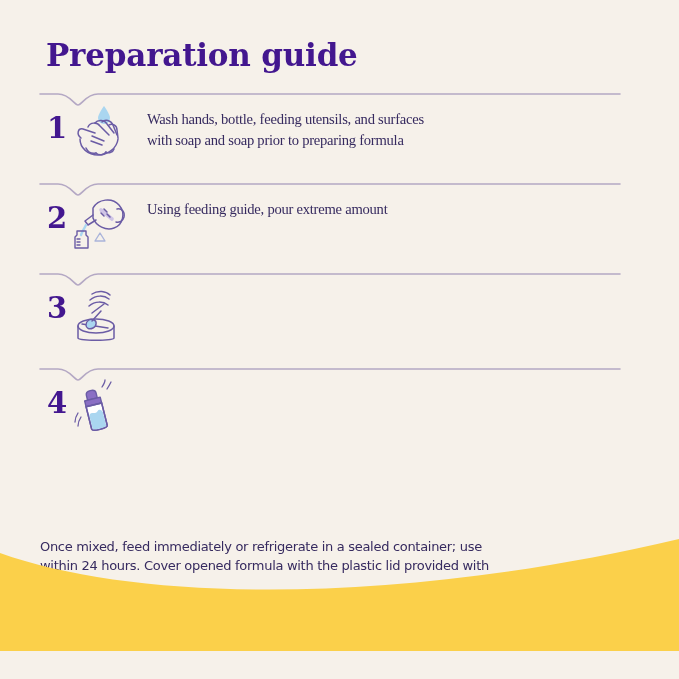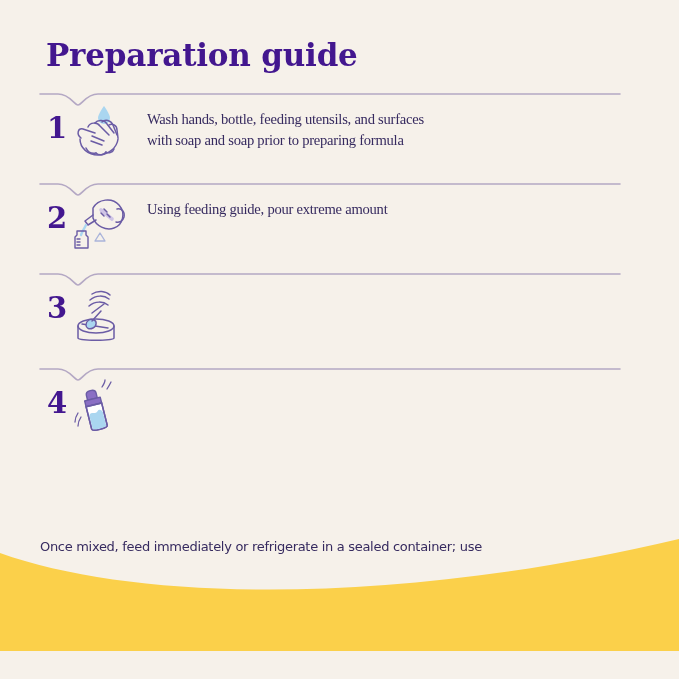--- a/index.html
+++ b/index.html
@@ -229,19 +229,20 @@
           <path d="M10 36 C8 39 7 42 7 45"></path>
         </g>
       </svg>
     </div>
     <div class="step-text">
     </div>
   </div>
 
   <div class="storage-body">
     <span>Once mixed, feed immediately or refrigerate in a sealed container; use</span>
+    <span>within 24 hours. Cover opened formula with the plastic lid provided with</span>
   </div>
 
   <svg class="wave" viewBox="0 0 679 120" preserveAspectRatio="none">
     <path d="M0 22 C140 72 400 74 679 8 L679 120 L0 120 Z" fill="#fbd04a"></path>
   </svg>
 
 </div>
 
 </body></html>

